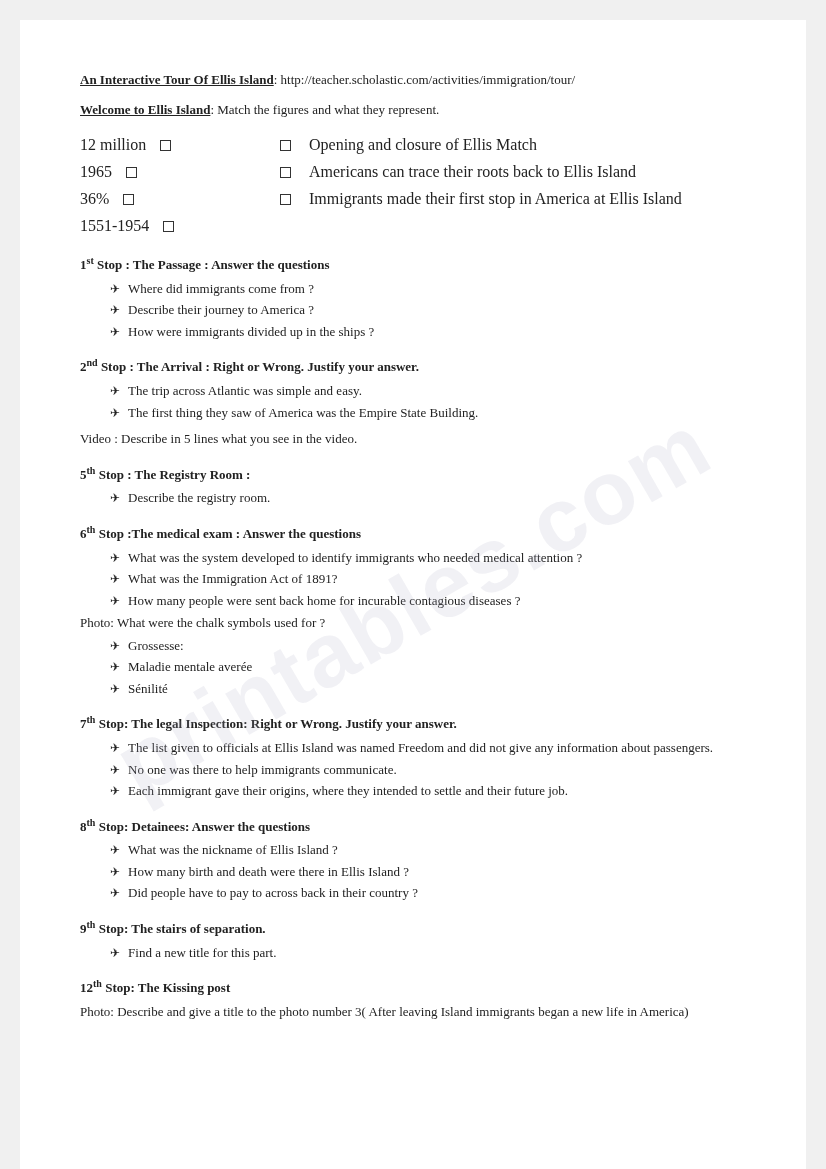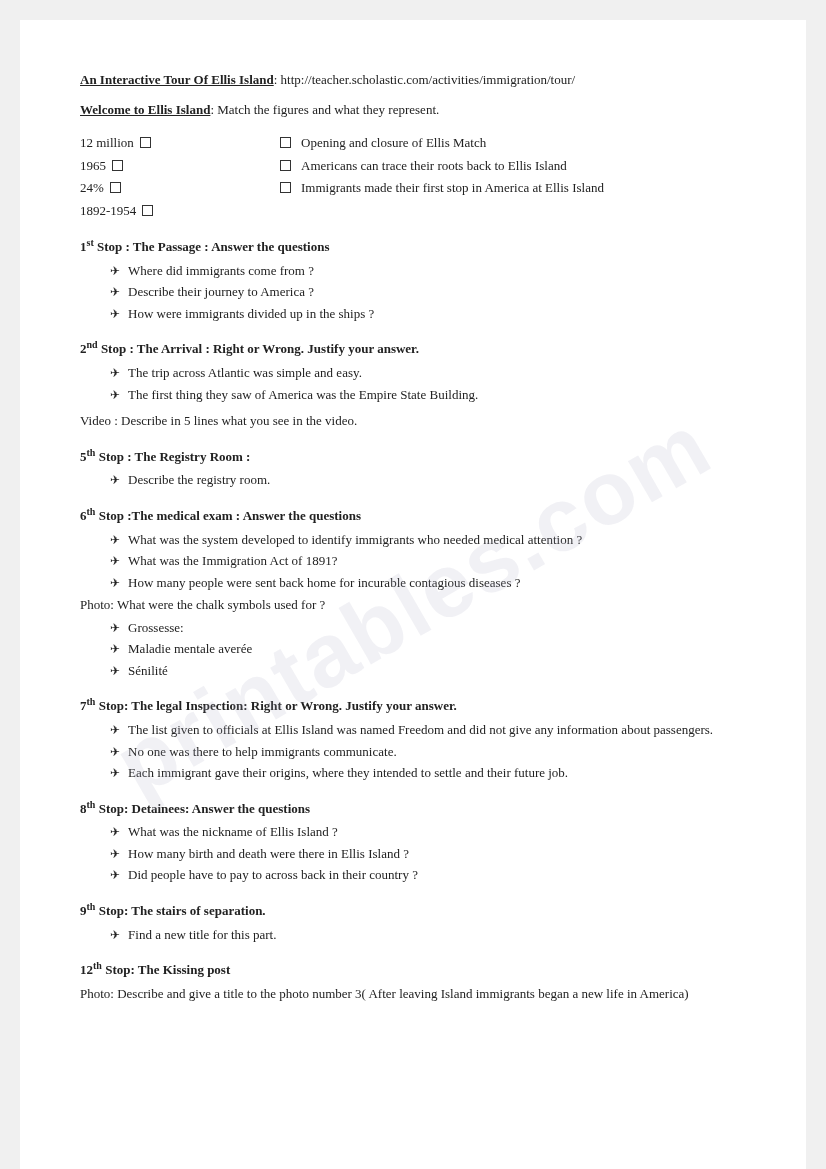--- a/index.html
+++ b/index.html
@@ -110,23 +110,23 @@
       width: 200px;
     }
 
     .match-col-right {
       flex: 1;
     }
 
     .match-row {
       display: flex;
       align-items: center;
-      gap: 6px;
+      gap: 14px;
       margin-bottom: 3px;
-      font-size: 13px;
+      font-size: 16px;
     }
 
     .section-gap {
       margin-bottom: 12px;
     }
   </style>
 </head>
 <body>
 
 <div class="page">
@@ -149,25 +149,25 @@
     <div class="match-col-left">
       <div class="match-row">
         <span>12 million</span>
         <span class="checkbox"></span>
       </div>
       <div class="match-row">
         <span>1965</span>
         <span class="checkbox"></span>
       </div>
       <div class="match-row">
-        <span>24%</span>
-        <span class="checkbox"></span>
-      </div>
-      <div class="match-row">
-        <span>1892-1954</span>
+        <span>36%</span>
+        <span class="checkbox"></span>
+      </div>
+      <div class="match-row">
+        <span>1551-1954</span>
         <span class="checkbox"></span>
       </div>
     </div>
     <div class="match-col-right">
       <div class="match-row">
         <span class="checkbox"></span>
         <span>Opening and closure of Ellis Match</span>
       </div>
       <div class="match-row">
         <span class="checkbox"></span>

